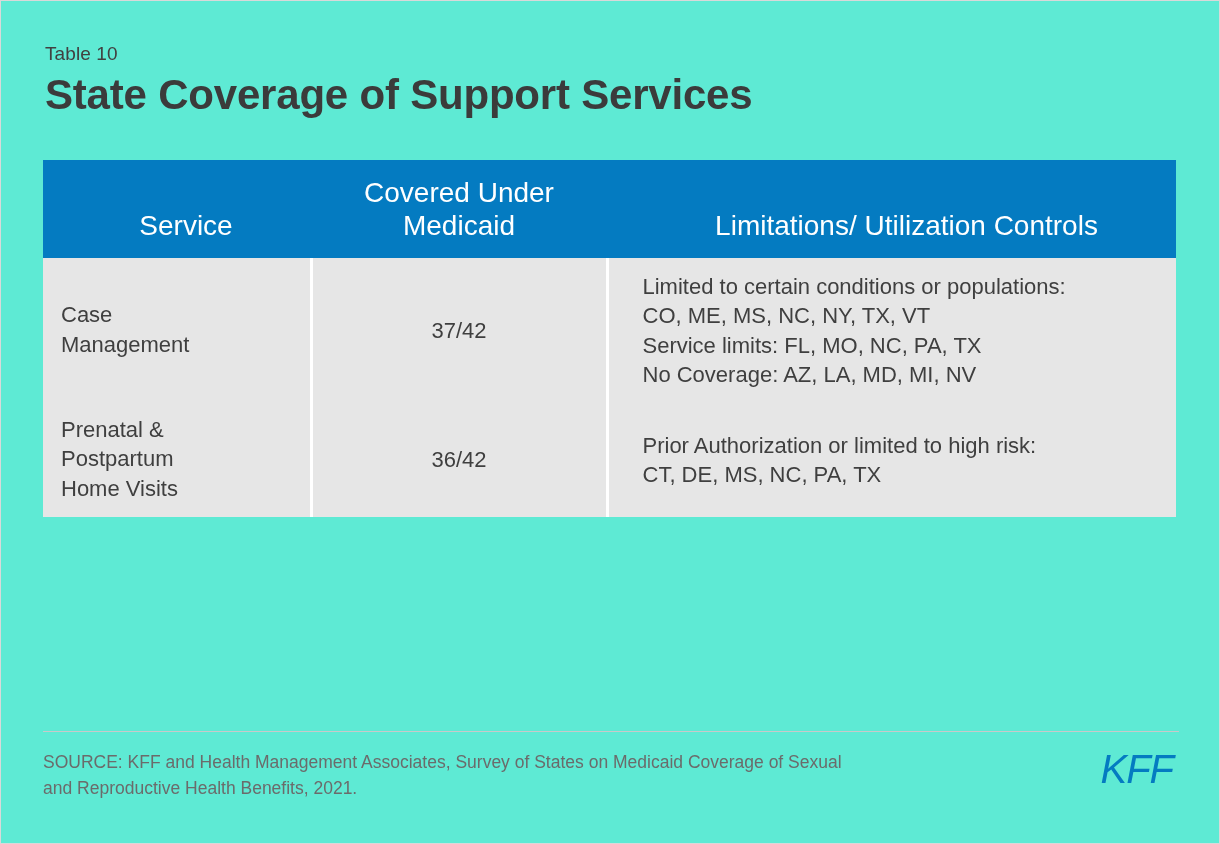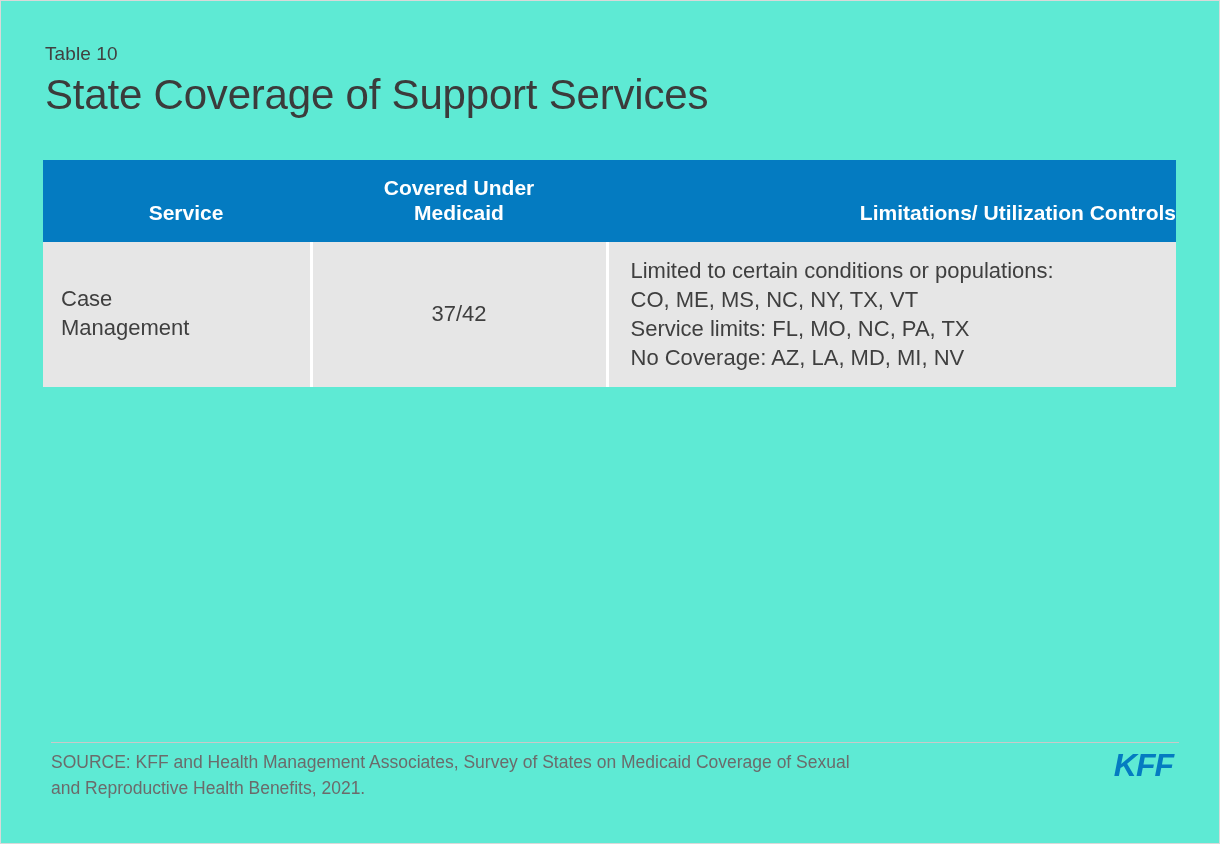--- a/index.html
+++ b/index.html
@@ -23,54 +23,54 @@
     padding: 36px 40px 0 42px;
   }
   .table-label {
     font-size: 19px;
     color: #414141;
     margin: 6px 0 2px 2px;
     letter-spacing: 0.1px;
   }
   .title {
     font-size: 42px;
-    font-weight: normal;
+    font-weight: bold;
     color: #3b3b3b;
     margin: 6px 0 0 2px;
     letter-spacing: -0.2px;
   }
 
   .table-wrap {
     margin-top: 41px;
   }
   table.data {
     width: 1133px;
     border-collapse: collapse;
     table-layout: fixed;
   }
   table.data thead th {
     background: #047bc1;
     color: #ffffff;
-    font-size: 21px;
-    font-weight: bold;
+    font-size: 28px;
+    font-weight: normal;
     vertical-align: bottom;
     padding: 16px 0 16px 0;
     line-height: 1.18;
   }
   th.col-service {
     width: 250px;
     text-align: center;
     padding-left: 18px !important;
   }
   th.col-covered {
     width: 296px;
     text-align: center;
   }
   th.col-limits {
-    text-align: right;
+    text-align: center;
     padding-left: 30px !important;
   }
 
   table.data tbody td {
     font-size: 22px;
     color: #3f3f3f;
     line-height: 1.33;
     vertical-align: middle;
   }
   tbody tr.shaded td {
@@ -87,45 +87,45 @@
     text-align: center;
     padding: 24px 6px;
     border-left: 3px solid #ffffff;
     border-right: 3px solid #ffffff;
   }
   tbody tr.plain td.c-covered {
     border-left: 3px solid #e6e6e6;
     border-right: 3px solid #e6e6e6;
   }
   td.c-limits {
-    padding: 14px 12px 14px 22px;
+    padding: 14px 12px 14px 34px;
     text-align: left;
   }
   .cell-line { display: block; }
 
   .footer {
     position: absolute;
-    left: 50px;
+    left: 42px;
     right: 40px;
     bottom: 42px;
     border-top: 1px solid #c9c9c9;
-    padding-top: 7px;
+    padding-top: 18px;
     display: flex;
     align-items: flex-start;
     justify-content: space-between;
   }
   .source {
     font-size: 17.5px;
     color: #6b6b6b;
     line-height: 1.45;
     max-width: 1010px;
   }
   .logo {
-    font-size: 32px;
-    font-weight: bold;
+    font-size: 40px;
+    font-weight: normal;
     font-style: italic;
     color: #047bc1;
     letter-spacing: -1px;
     line-height: 0.95;
     padding-right: 6px;
     white-space: nowrap;
   }
 </style>
 </head>
 <body>
@@ -154,20 +154,32 @@
             <span class="cell-line">Management</span>
           </td>
           <td class="c-covered">37/42</td>
           <td class="c-limits">
             <span class="cell-line">Limited to certain conditions or populations:</span>
             <span class="cell-line">CO, ME, MS, NC, NY, TX, VT</span>
             <span class="cell-line">Service limits: FL, MO, NC, PA, TX</span>
             <span class="cell-line">No Coverage: AZ, LA, MD, MI, NV</span>
           </td>
         </tr>
+        <tr class="shaded">
+          <td class="c-service">
+            <span class="cell-line">Prenatal &amp;</span>
+            <span class="cell-line">Postpartum</span>
+            <span class="cell-line">Home Visits</span>
+          </td>
+          <td class="c-covered">36/42</td>
+          <td class="c-limits">
+            <span class="cell-line">Prior Authorization or limited to high risk:</span>
+            <span class="cell-line">CT, DE, MS, NC, PA, TX</span>
+          </td>
+        </tr>
       </tbody>
     </table>
   </div>
 
   <div class="footer">
     <div class="source">
       <span class="cell-line">SOURCE: KFF and Health Management Associates, Survey of States on Medicaid Coverage of Sexual</span>
       <span class="cell-line">and Reproductive Health Benefits, 2021.</span>
     </div>
     <div class="logo">KFF</div>

